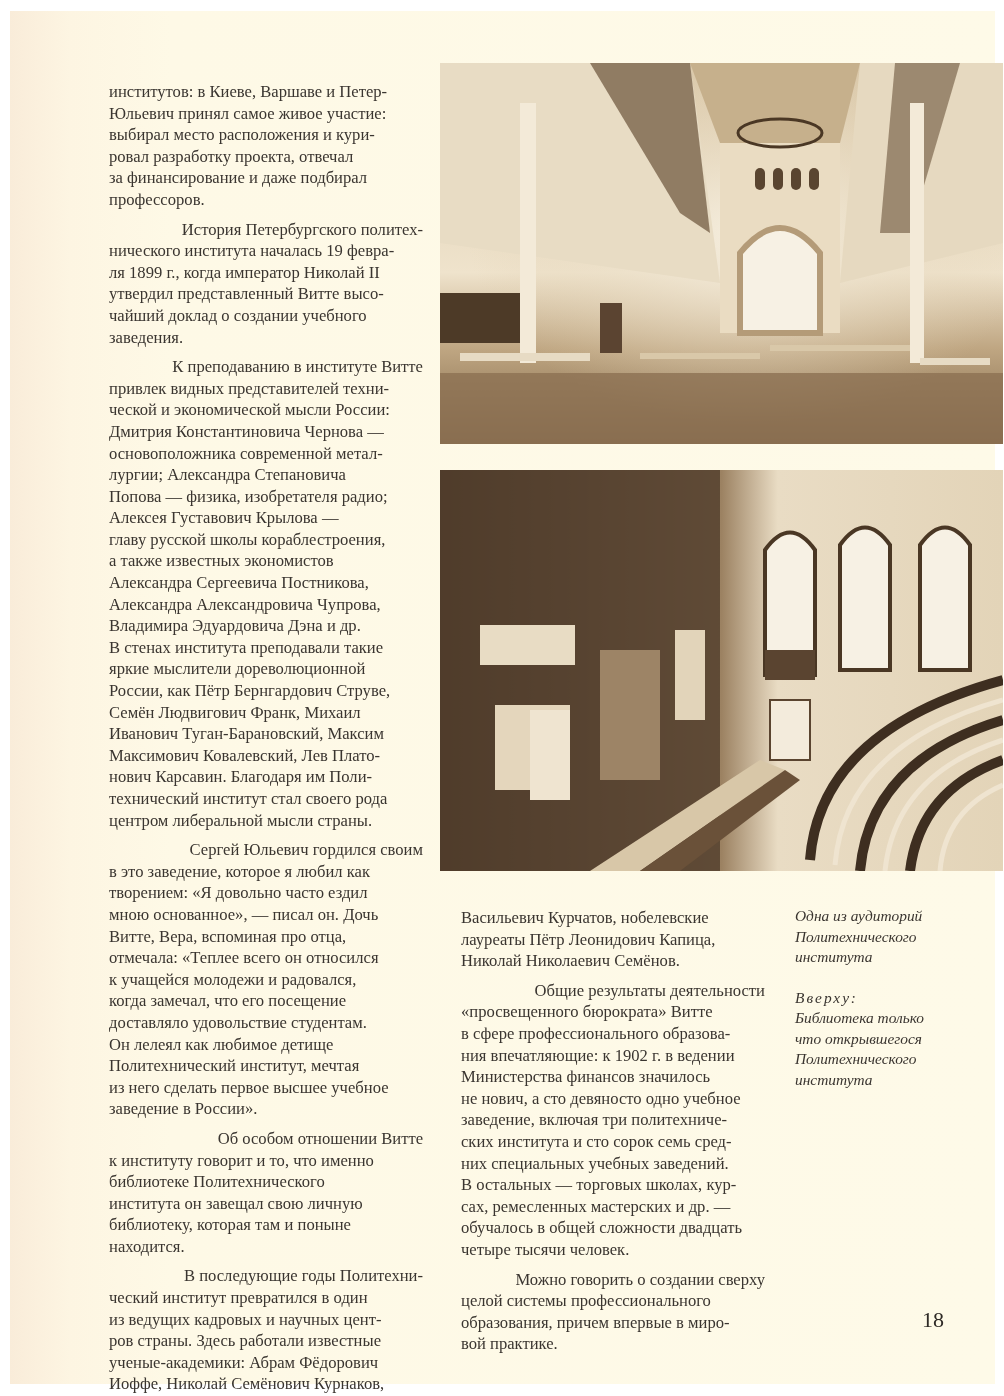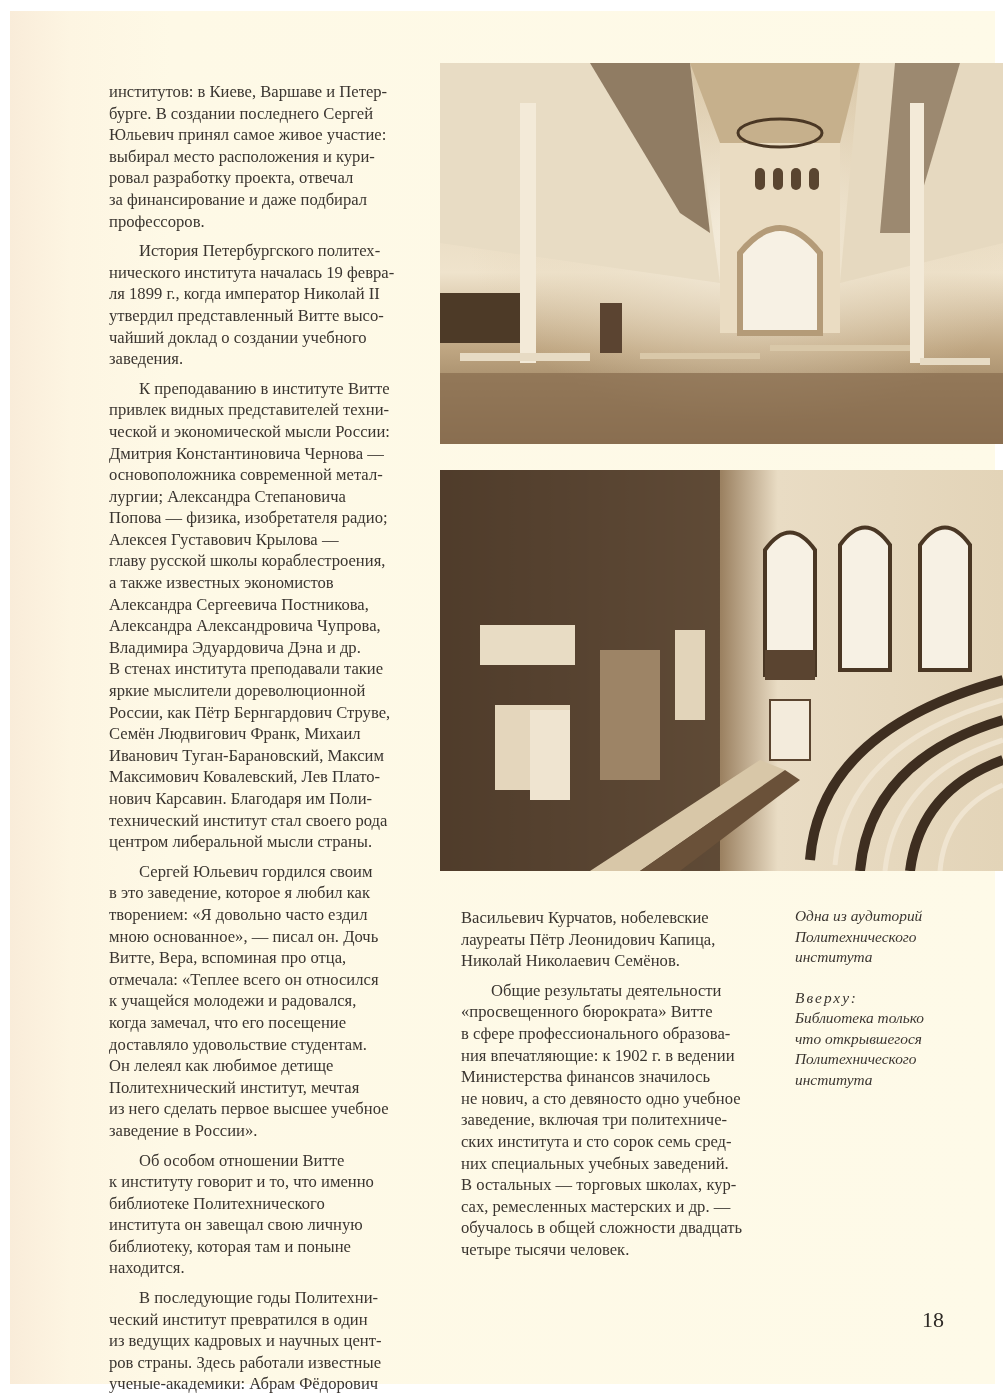--- a/index.html
+++ b/index.html
@@ -11,21 +11,21 @@
     position: absolute; left: 10px; top: 11px; width: 985px; height: 1373px;
     background: linear-gradient(90deg, #f9ecd9 0px, #fdf5e2 60px, #fef9e6 160px, #fefae8 100%);
   }
   .col {
     position: absolute; color: #3a3530;
     font-family: "Liberation Serif", "DejaVu Serif", serif;
     font-size: 16.6px; line-height: 21.6px;
   }
   .col p { margin: 8px; }
   .col .line { display: block; white-space: nowrap; }
-  .col .indent { padding-left: 30px; }
+  .col .indent { padding-left: 30px; text-align: right; }
   .col-left { left: 91px; top: 62px; width: 330px; }
   .col-mid { left: 443px; top: 888px; width: 320px; }
   .captions {
     position: absolute; left: 785px; top: 895px; width: 180px;
     font-family: "Liberation Serif", "DejaVu Serif", serif; font-style: italic;
     font-size: 15.4px; line-height: 20.5px; color: #3a3530;
   }
   .captions .cap-label { letter-spacing: 2px; }
   .captions .gap { height: 20px; }
   .page-number {
@@ -38,21 +38,20 @@
   .photo-bottom { left: 430px; top: 459px; width: 563px; height: 401px; }
 </style>
 </head>
 <body>
 
 <div class="page">
 
   <div class="col col-left">
       <p>
         <span class="line">институтов: в Киеве, Варшаве и Петер-</span>
-        <span class="line">бурге. В создании последнего Сергей</span>
         <span class="line">Юльевич принял самое живое участие:</span>
         <span class="line">выбирал место расположения и кури-</span>
         <span class="line">ровал разработку проекта, отвечал</span>
         <span class="line">за финансирование и даже подбирал</span>
         <span class="line">профессоров.</span>
       </p>
       <p>
         <span class="line indent">История Петербургского политех-</span>
         <span class="line">нического института началась 19 февра-</span>
         <span class="line">ля 1899 г., когда император Николай II</span>
@@ -219,20 +218,26 @@
         <span class="line">Министерства финансов значилось</span>
         <span class="line">не нович, а сто девяносто одно учебное</span>
         <span class="line">заведение, включая три политехниче-</span>
         <span class="line">ских института и сто сорок семь сред-</span>
         <span class="line">них специальных учебных заведений.</span>
         <span class="line">В остальных — торговых школах, кур-</span>
         <span class="line">сах, ремесленных  мастерских и др. —</span>
         <span class="line">обучалось в общей сложности двадцать</span>
         <span class="line">четыре тысячи человек.</span>
       </p>
+      <p>
+        <span class="line indent">Можно говорить о создании сверху</span>
+        <span class="line">целой системы профессионального</span>
+        <span class="line">образования, причем впервые в миро-</span>
+        <span class="line">вой практике.</span>
+      </p>
     </div>
 
   <div class="captions">
     <div>
         <div>Одна из аудиторий</div>
         <div>Политехнического</div>
         <div>института</div>
       </div>
     <div class="gap"></div>
     <div class="cap-label">Вверху:</div>

